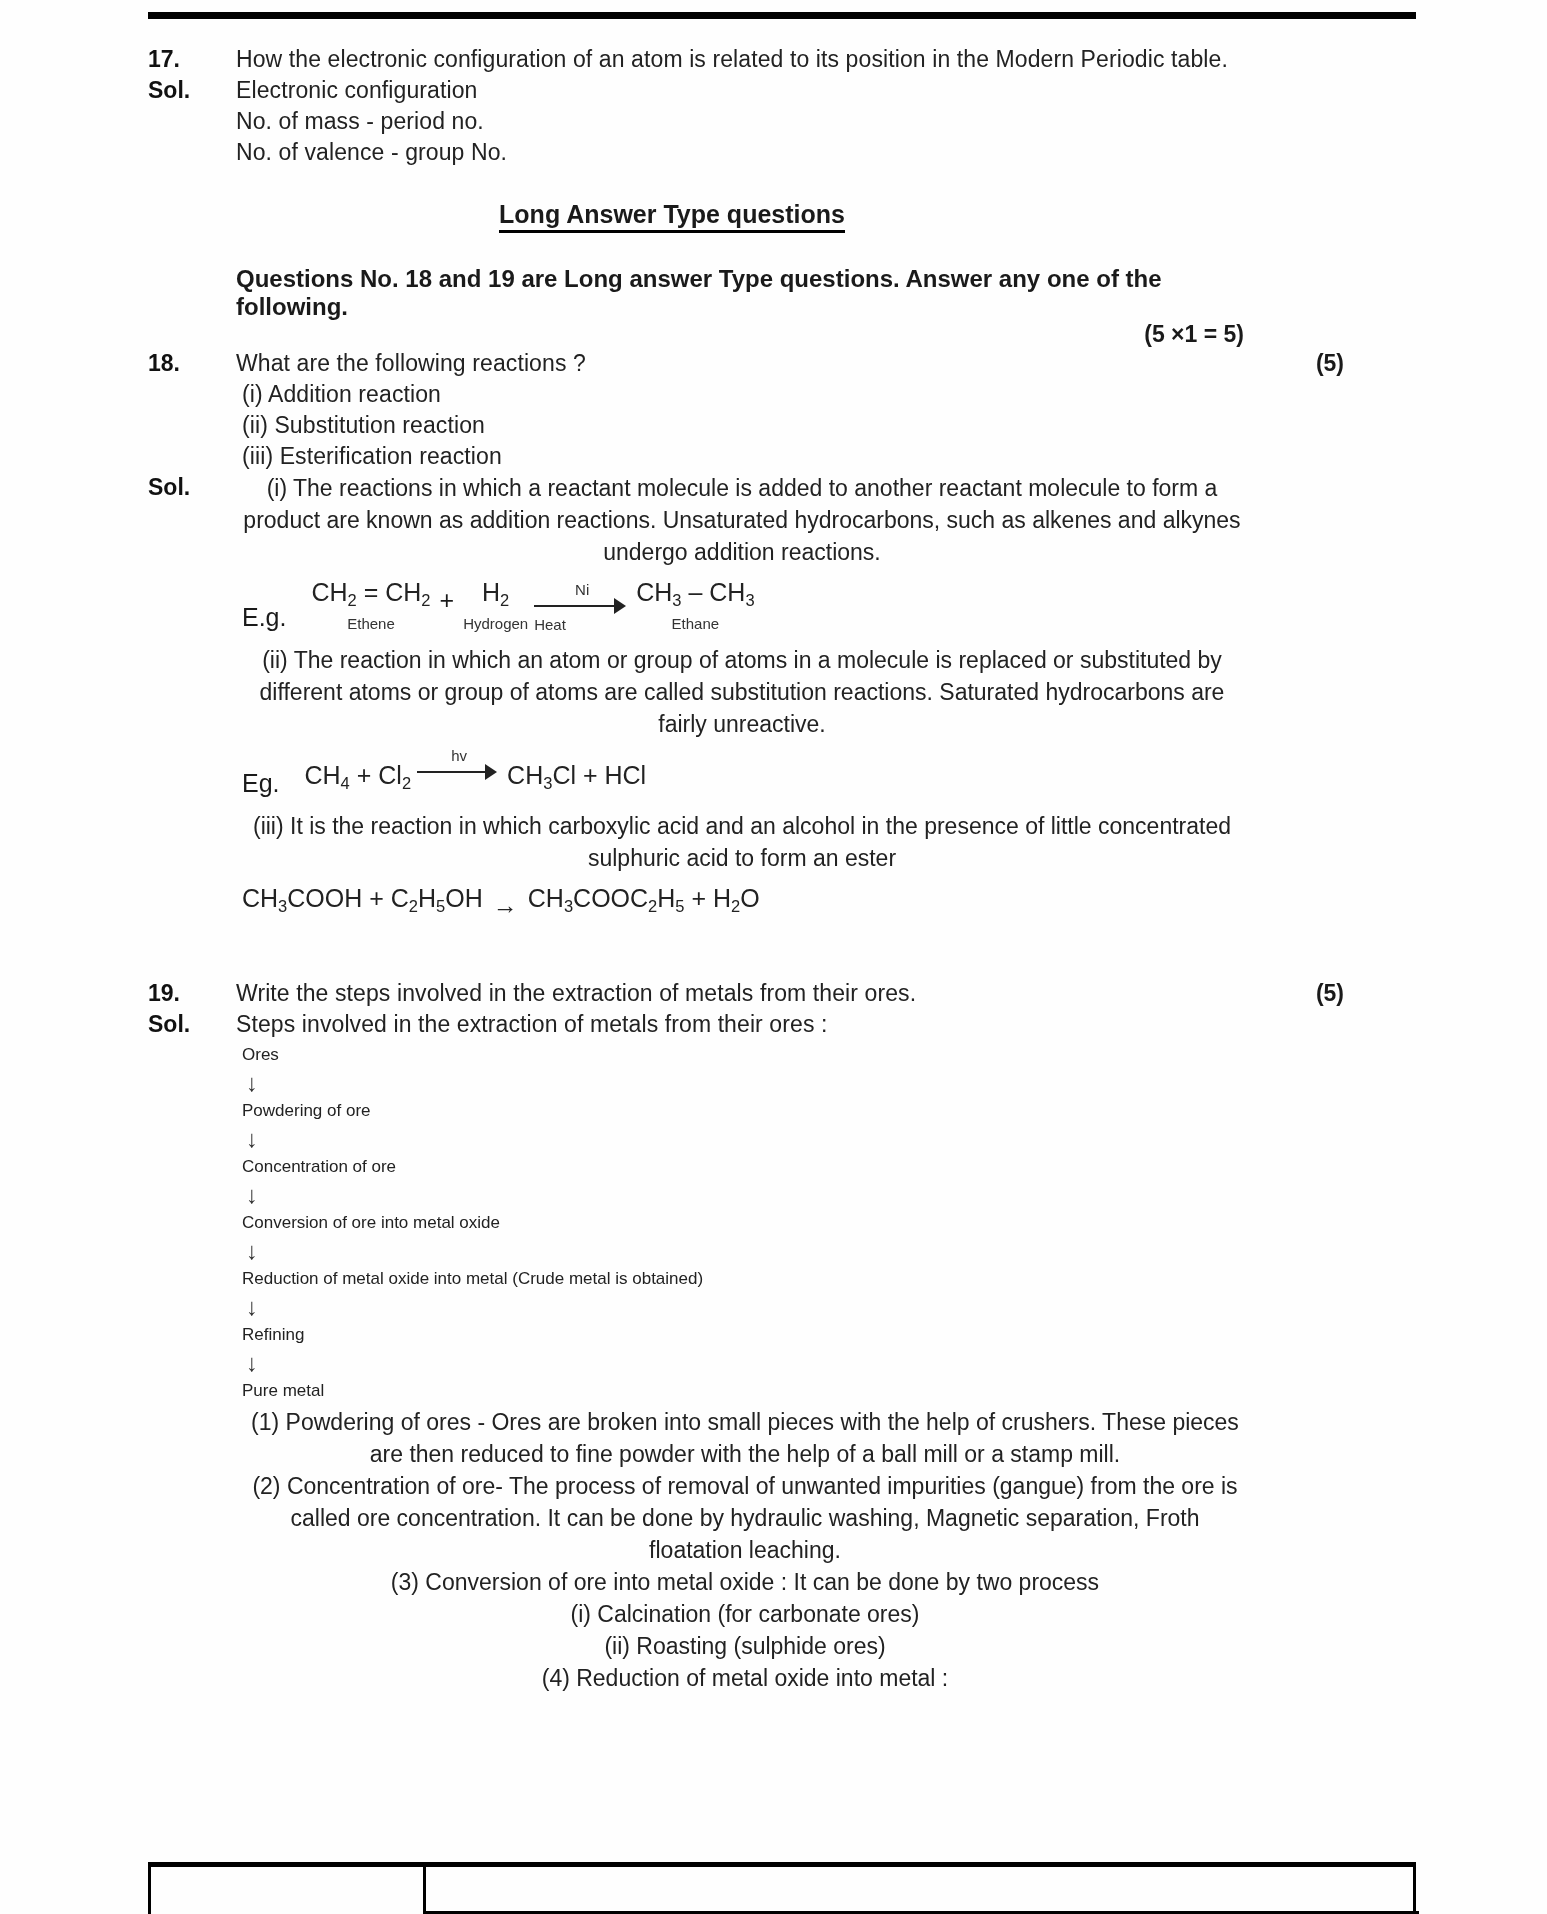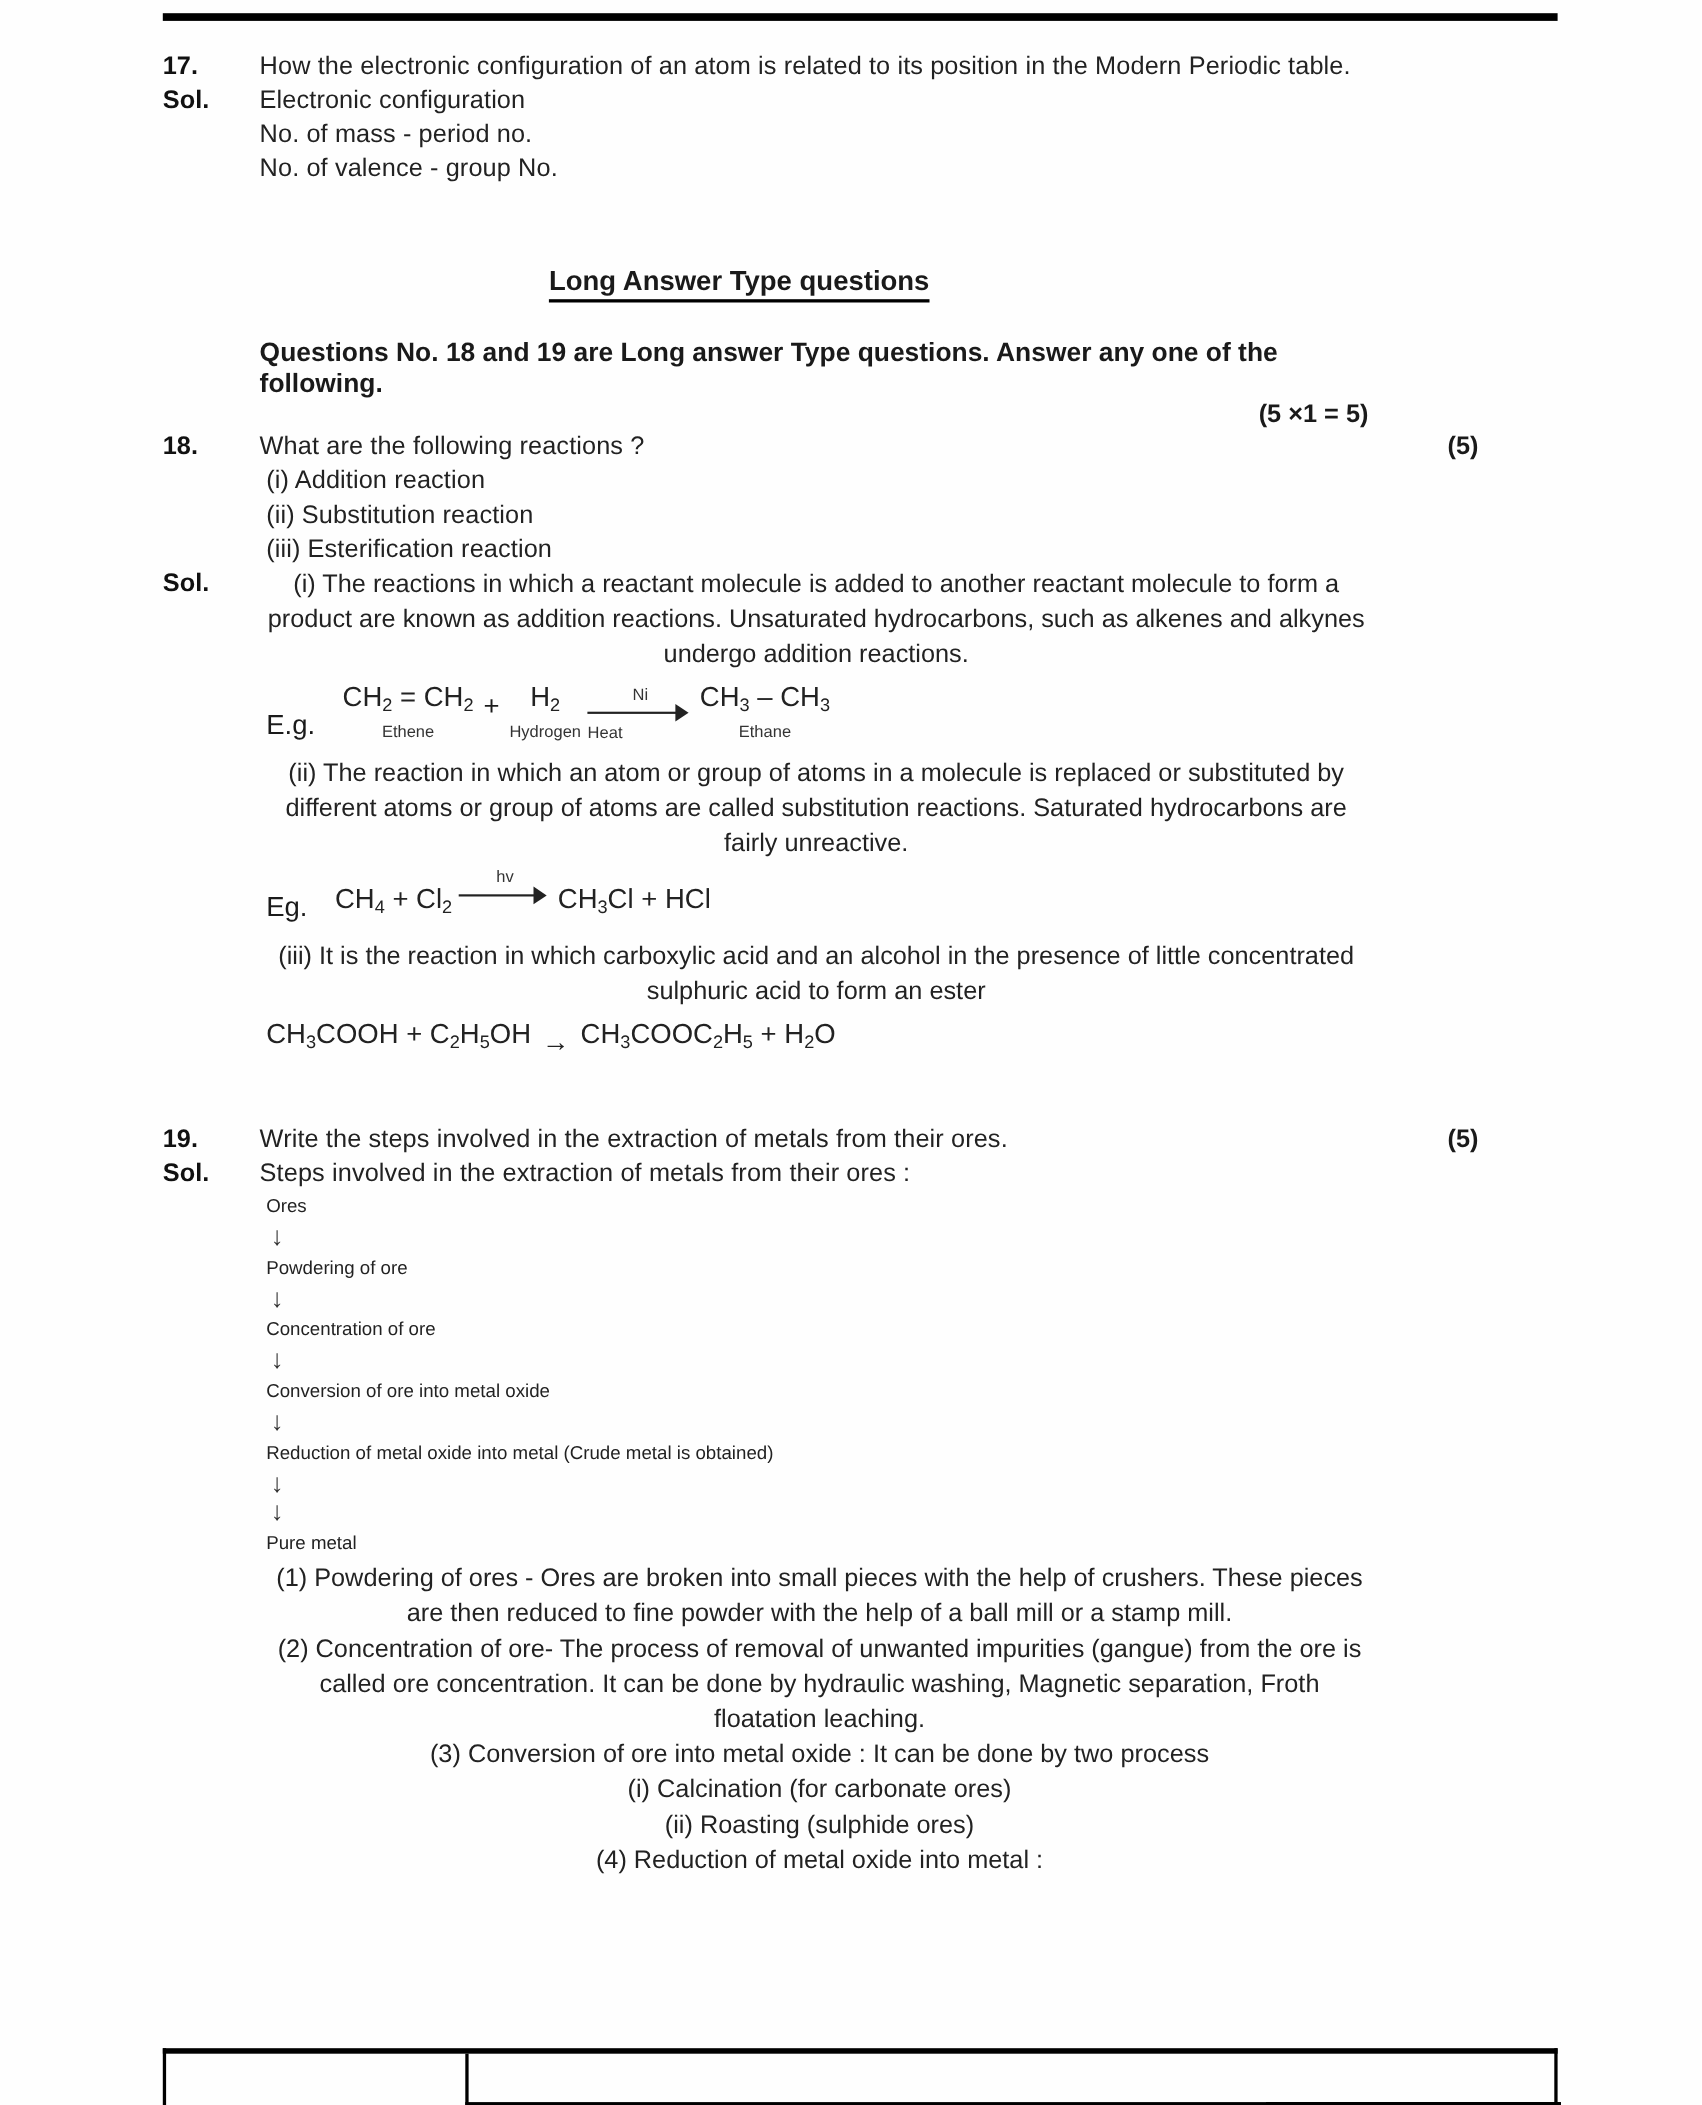--- a/index.html
+++ b/index.html
@@ -70,21 +70,21 @@
   }
   .indent {
     padding-left: 6px;
   }
 
   
   .center-head {
     text-align: center;
     font-weight: bold;
     font-size: 25px;
-    margin-top: 74px;
+    margin-top: 32px;
   }
   .center-head span {
     border-bottom: 3px solid #000;
     padding-bottom: 2px;
   }
   .instruction {
     font-weight: bold;
     font-size: 24px;
     margin-top: 36px;
     padding-left: 236px;
@@ -399,20 +399,21 @@
           <div class="flow-step">Ores</div>
           <div class="flow-arrow">↓</div>
           <div class="flow-step">Powdering of ore</div>
           <div class="flow-arrow">↓</div>
           <div class="flow-step">Concentration of ore</div>
           <div class="flow-arrow">↓</div>
           <div class="flow-step">Conversion of ore into metal oxide</div>
           <div class="flow-arrow">↓</div>
           <div class="flow-step">Reduction of metal oxide into metal (Crude metal is obtained)</div>
           <div class="flow-arrow">↓</div>
+          <div class="flow-step">Refining</div>
           <div class="flow-arrow">↓</div>
           <div class="flow-step">Pure metal</div>
         </div>
 
         <div class="para indent">(1) Powdering of ores - Ores are broken into small pieces with the help of crushers. These pieces are then reduced to fine powder with the help of a ball mill or a stamp mill.</div>
         <div class="para indent">(2) Concentration of ore- The process of removal of unwanted impurities (gangue) from the ore is called ore concentration. It can be done by hydraulic washing, Magnetic separation, Froth floatation leaching.</div>
         <div class="para indent">(3) Conversion of ore into metal oxide : It can be done by two process</div>
         <div class="para indent">(i) Calcination (for carbonate ores)</div>
         <div class="para indent">(ii) Roasting (sulphide ores)</div>
         <div class="para indent">(4) Reduction of metal oxide into metal :</div>

